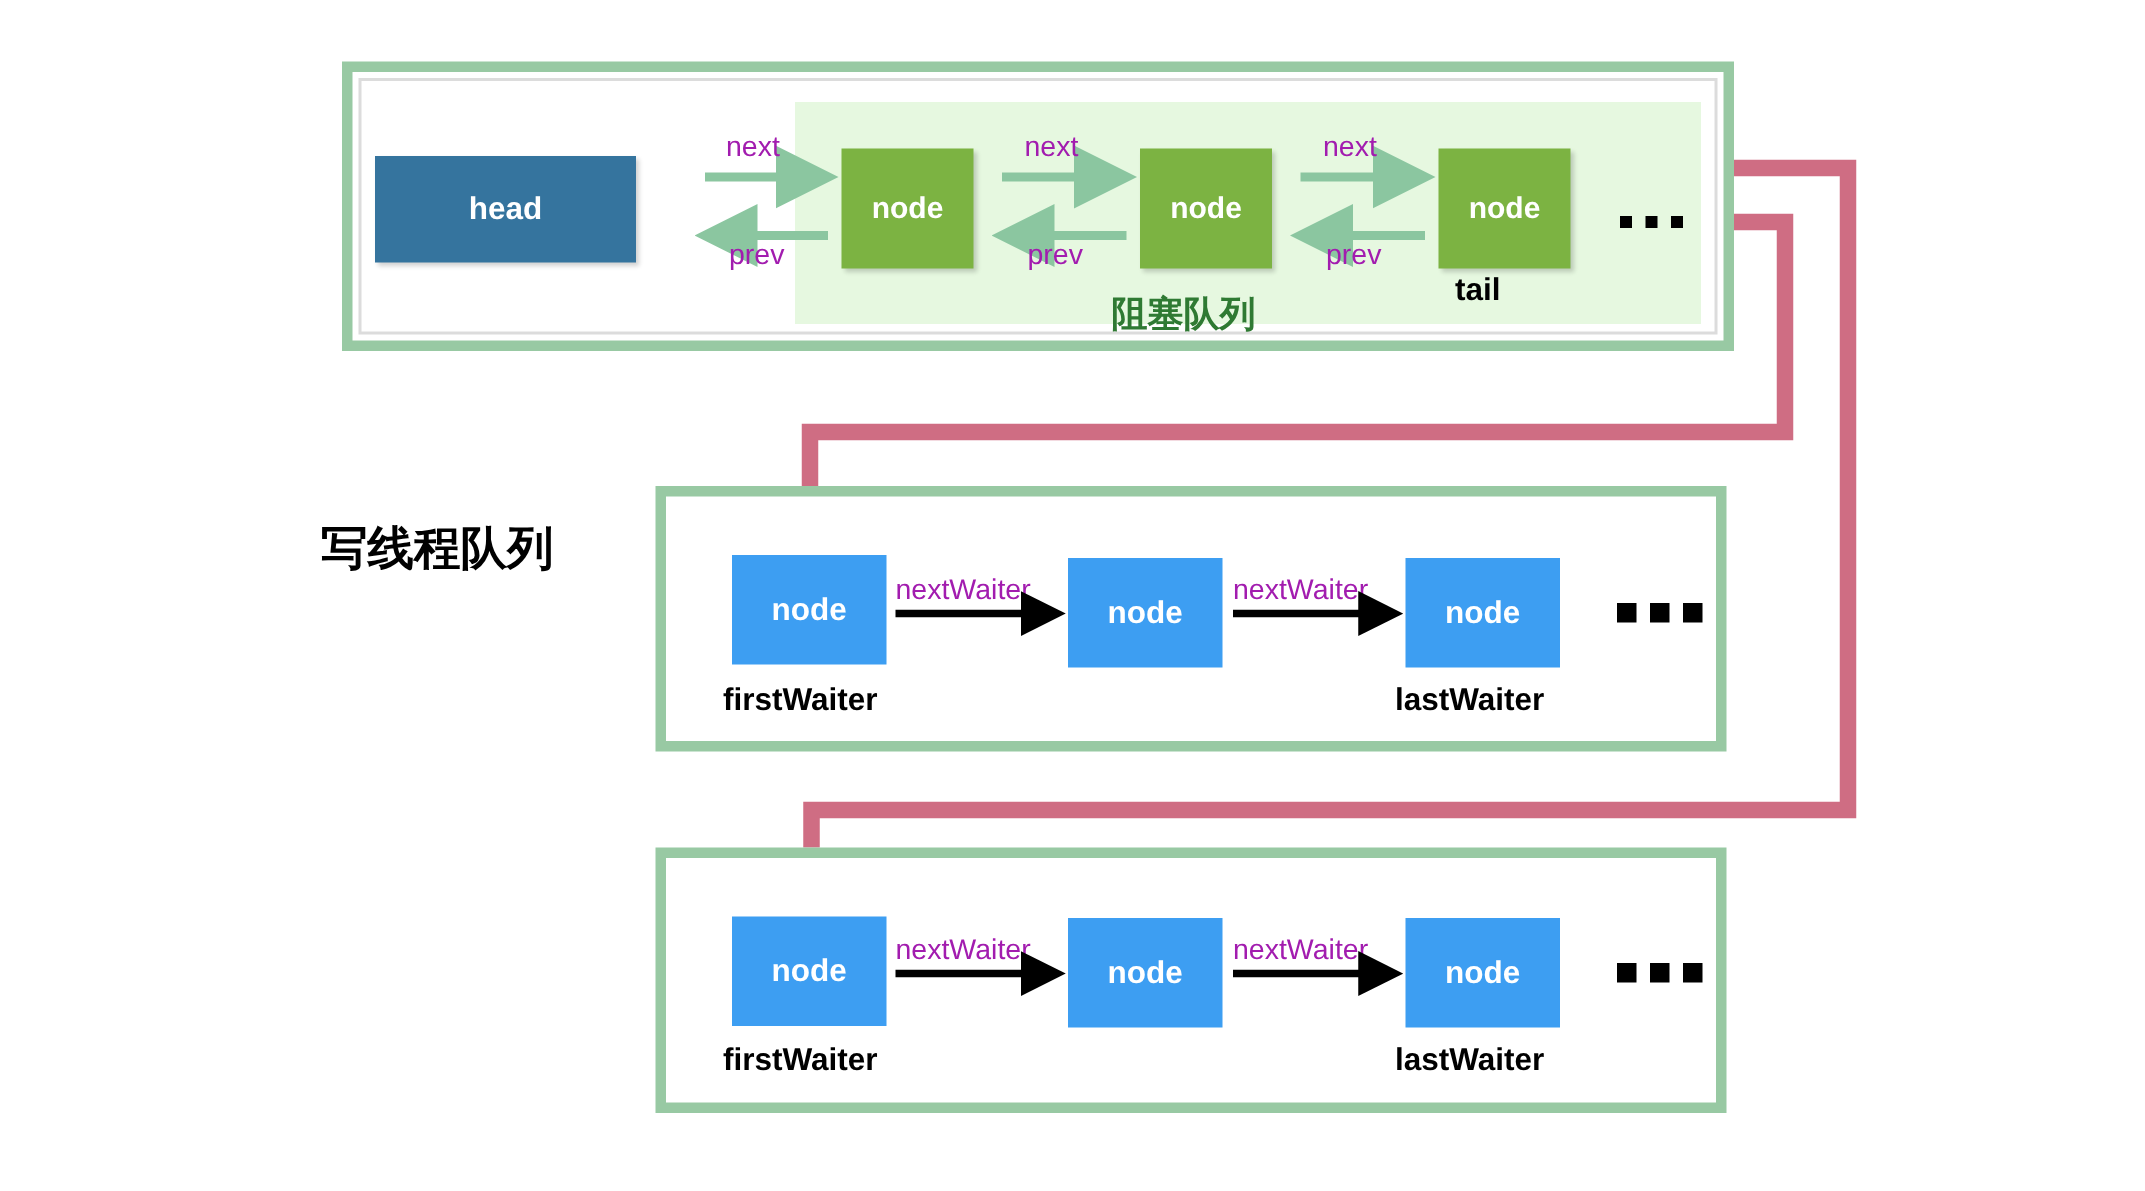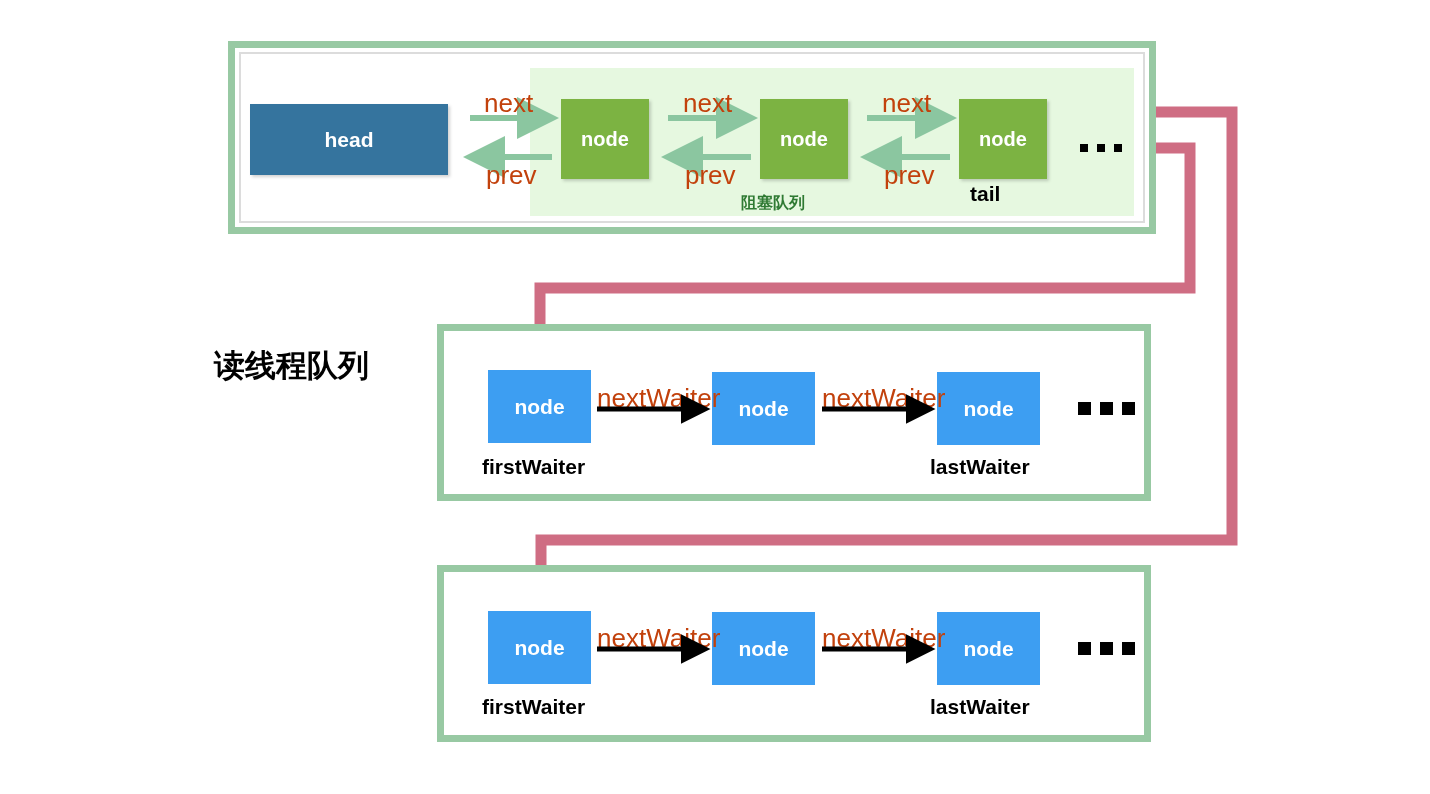--- a/index.html
+++ b/index.html
@@ -70,29 +70,29 @@
   .caption-bold {
     font-weight: bold;
   }
   .section-title {
     font-size: 31px;
     font-weight: bold;
     color: #000000;
     white-space: nowrap;
   }
   .band-label {
-    font-size: 16px;
+    font-size: 24px;
     font-weight: bold;
     color: #2f7a33;
     white-space: nowrap;
     text-align: center;
   }
   .edge-label {
-    font-size: 26px;
-    color: #c2410c;
+    font-size: 19px;
+    color: #a21caf;
     white-space: nowrap;
   }
 
   
   .dots {
     display: flex;
     gap: 9px;
     align-items: center;
   }
   .dots i {
@@ -125,21 +125,21 @@
   </svg>
 
   <div class="abs green-frame" style="left:228px; top:41px; width:928px; height:193px;">
     <div class="top-frame-inner"></div>
   </div>
 
   <div class="abs highlight-band" style="left:530px; top:68px; width:604px; height:148px;"></div>
 
   <div class="abs band-label" style="left:741px; top:193px;">阻塞队列</div>
 
-  <div class="abs box box-head" style="left:250px; top:104px; width:198px; height:71px;">head</div>
+  <div class="abs box box-head" style="left:250px; top:104px; width:174px; height:71px;">head</div>
 
   <div class="abs box box-green" style="left:561px; top:99px; width:88px; height:80px;">node</div>
   <div class="abs box box-green" style="left:760px; top:99px; width:88px; height:80px;">node</div>
   <div class="abs box box-green" style="left:959px; top:99px; width:88px; height:80px;">node</div>
 
   <div class="abs caption caption-bold" style="left:970px; top:182px;">tail</div>
 
   <svg class="overlay" viewBox="0 0 1430 794">
     <defs>
       <marker id="gr-right" markerWidth="7" markerHeight="7" refX="5.5" refY="3.5" orient="auto">
@@ -169,21 +169,21 @@
   <div class="abs edge-label" style="left:685px; top:160px;">prev</div>
   <div class="abs edge-label" style="left:882px; top:88px;">next</div>
   <div class="abs edge-label" style="left:884px; top:160px;">prev</div>
 
   <div class="abs dots small" style="left:1080px; top:144px;">
     <i></i>
       <i></i>
       <i></i>
   </div>
 
-  <div class="abs section-title" style="left:214px; top:345px;">读线程队列</div>
+  <div class="abs section-title" style="left:214px; top:345px;">写线程队列</div>
 
   <div class="abs green-frame" style="left:437px; top:324px; width:714px; height:177px;"></div>
 
   <div class="abs box box-blue" style="left:488px; top:370px; width:103px; height:73px;">node</div>
   <div class="abs box box-blue" style="left:712px; top:372px; width:103px; height:73px;">node</div>
   <div class="abs box box-blue" style="left:937px; top:372px; width:103px; height:73px;">node</div>
 
   <div class="abs caption" style="left:482px; top:455px;">firstWaiter</div>
   <div class="abs caption" style="left:930px; top:455px;">lastWaiter</div>
 

